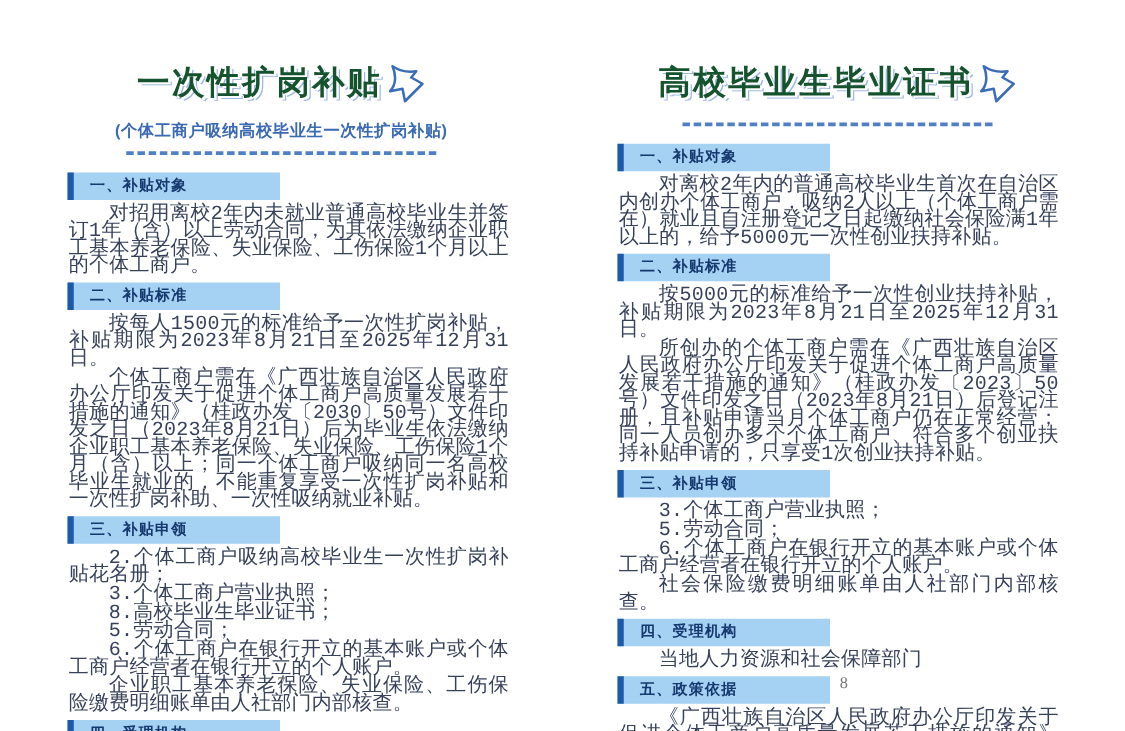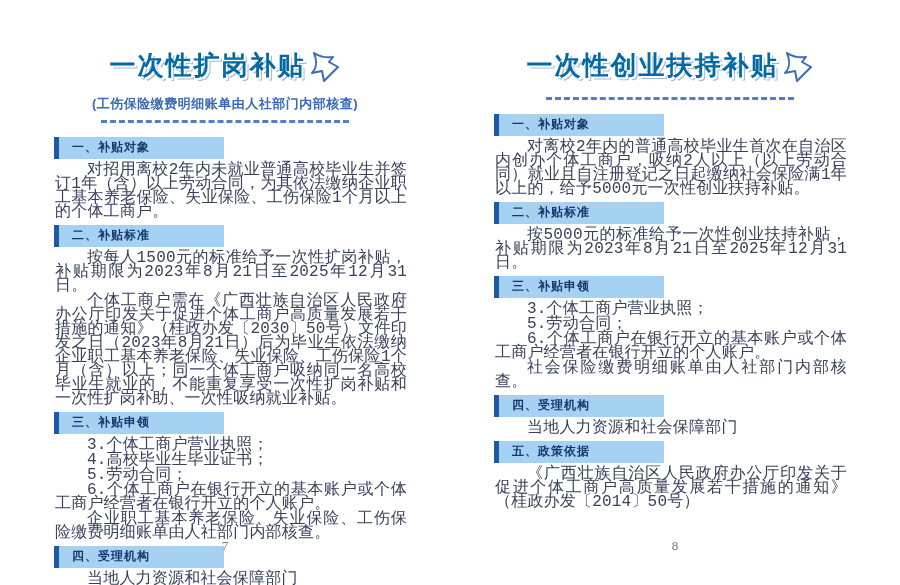--- a/index.html
+++ b/index.html
@@ -11,21 +11,21 @@
   .page { position: relative; width: 450px; height: 585px; box-sizing: border-box; padding-top: 50px; }
   .content { width: 354px; margin-left: 54px; }
   .page--right .content { margin-left: 44px; }
 
   .masthead { text-align: center; margin: 0; }
   .page--right .masthead { margin-left: -10px; }
   .title-row { display: inline-flex; align-items: flex-start; }
   .title {
     margin: 0; display: inline-block;
     font-size: 26px; font-weight: bold; letter-spacing: 2px; line-height: 30px;
-    color: #0369a1;
+    color: #14532d;
     text-shadow: 2px 2px 0 #ffffff, 3px 3px 0 #9cb8e0;
   }
   .arrow { display: inline-block; margin: 2px 0 0 5px; }
   .subtitle {
     margin-top: 5px; font-size: 13px; font-weight: bold; color: #3a6ab4;
     letter-spacing: 0.5px;
   }
   .dash-line {
     width: 248px; margin: 7px auto 0; height: 0;
     border-top: 3px dashed #4f80c4;
@@ -57,76 +57,78 @@
   <div class="page page--left">
     <div class="masthead">
       <div class="title-row">
         <h1 class="title">一次性扩岗补贴</h1>
         <span class="arrow">
           <svg width="30" height="34" viewBox="0 0 30 34">
             <path d="M3 1 C9 5 15 6 22 5 L18 10 L27 15 L13 29 L11 19 L1 21 C6 16 6 8 3 1 Z" fill="#ffffff" stroke="#3a6cb8" stroke-width="2" stroke-linejoin="round"></path>
           </svg>
         </span>
       </div>
-      <div class="subtitle">(工伤保险缴费明细账单由人社部门内部核查)</div>
+      <div class="subtitle">(个体工商户吸纳高校毕业生一次性扩岗补贴)</div>
       <div class="dash-line"></div>
     </div>
 
     <div class="content sections">
       <div class="section">
         <div class="sec-heading">一、补贴对象</div>
         <p>对招用离校2年内未就业普通高校毕业生并签订1年（含）以上劳动合同，为其依法缴纳企业职工基本养老保险、失业保险、工伤保险1个月以上的个体工商户。</p>
       </div>
       <div class="section">
         <div class="sec-heading">二、补贴标准</div>
         <p>按每人1500元的标准给予一次性扩岗补贴，补贴期限为2023年8月21日至2025年12月31日。</p>
         <p>个体工商户需在《广西壮族自治区人民政府办公厅印发关于促进个体工商户高质量发展若干措施的通知》（桂政办发〔2030〕50号）文件印发之日（2023年8月21日）后为毕业生依法缴纳企业职工基本养老保险、失业保险、工伤保险1个月（含）以上；同一个体工商户吸纳同一名高校毕业生就业的，不能重复享受一次性扩岗补贴和一次性扩岗补助、一次性吸纳就业补贴。</p>
       </div>
       <div class="section">
         <div class="sec-heading">三、补贴申领</div>
+        <p>2.个体工商户吸纳高校毕业生一次性扩岗补贴花名册；</p>
         <p>3.个体工商户营业执照；</p>
-        <p>4.高校毕业生毕业证书；</p>
+        <p>8.高校毕业生毕业证书；</p>
         <p>5.劳动合同；</p>
         <p>6.个体工商户在银行开立的基本账户或个体工商户经营者在银行开立的个人账户。</p>
         <p>企业职工基本养老保险、失业保险、工伤保险缴费明细账单由人社部门内部核查。</p>
       </div>
       <div class="section">
         <div class="sec-heading">四、受理机构</div>
         <p>当地人力资源和社会保障部门</p>
       </div>
       <div class="section">
         <div class="sec-heading">五、政策依据</div>
 
       </div>
     </div>
 
     <div class="page-num">7</div>
   </div>
 
   <div class="page page--right">
     <div class="masthead">
       <div class="title-row">
-        <h1 class="title">一次性创业扶持补贴</h1>
+        <h1 class="title">高校毕业生毕业证书</h1>
         <span class="arrow">
           <svg width="30" height="34" viewBox="0 0 30 34">
             <path d="M3 1 C9 5 15 6 22 5 L18 10 L27 15 L13 29 L11 19 L1 21 C6 16 6 8 3 1 Z" fill="#ffffff" stroke="#3a6cb8" stroke-width="2" stroke-linejoin="round"></path>
           </svg>
         </span>
       </div>
       <div class="dash-line"></div>
     </div>
 
     <div class="content sections">
       <div class="section">
         <div class="sec-heading">一、补贴对象</div>
-        <p>对离校2年内的普通高校毕业生首次在自治区内创办个体工商户，吸纳2人以上（以上劳动合同）就业且自注册登记之日起缴纳社会保险满1年以上的，给予5000元一次性创业扶持补贴。</p>
+        <p>对离校2年内的普通高校毕业生首次在自治区内创办个体工商户，吸纳2人以上（个体工商户需在）就业且自注册登记之日起缴纳社会保险满1年以上的，给予5000元一次性创业扶持补贴。</p>
       </div>
       <div class="section">
         <div class="sec-heading">二、补贴标准</div>
         <p>按5000元的标准给予一次性创业扶持补贴，补贴期限为2023年8月21日至2025年12月31日。</p>
+        <p>所创办的个体工商户需在《广西壮族自治区人民政府办公厅印发关于促进个体工商户高质量发展若干措施的通知》（桂政办发〔2023〕50号）文件印发之日（2023年8月21日）后登记注册，且补贴申请当月个体工商户仍在正常经营；同一人员创办多个个体工商户、符合多个创业扶持补贴申请的，只享受1次创业扶持补贴。</p>
       </div>
       <div class="section">
         <div class="sec-heading">三、补贴申领</div>
         <p>3.个体工商户营业执照；</p>
         <p>5.劳动合同；</p>
         <p>6.个体工商户在银行开立的基本账户或个体工商户经营者在银行开立的个人账户。</p>
         <p>社会保险缴费明细账单由人社部门内部核查。</p>
       </div>
       <div class="section">
         <div class="sec-heading">四、受理机构</div>

